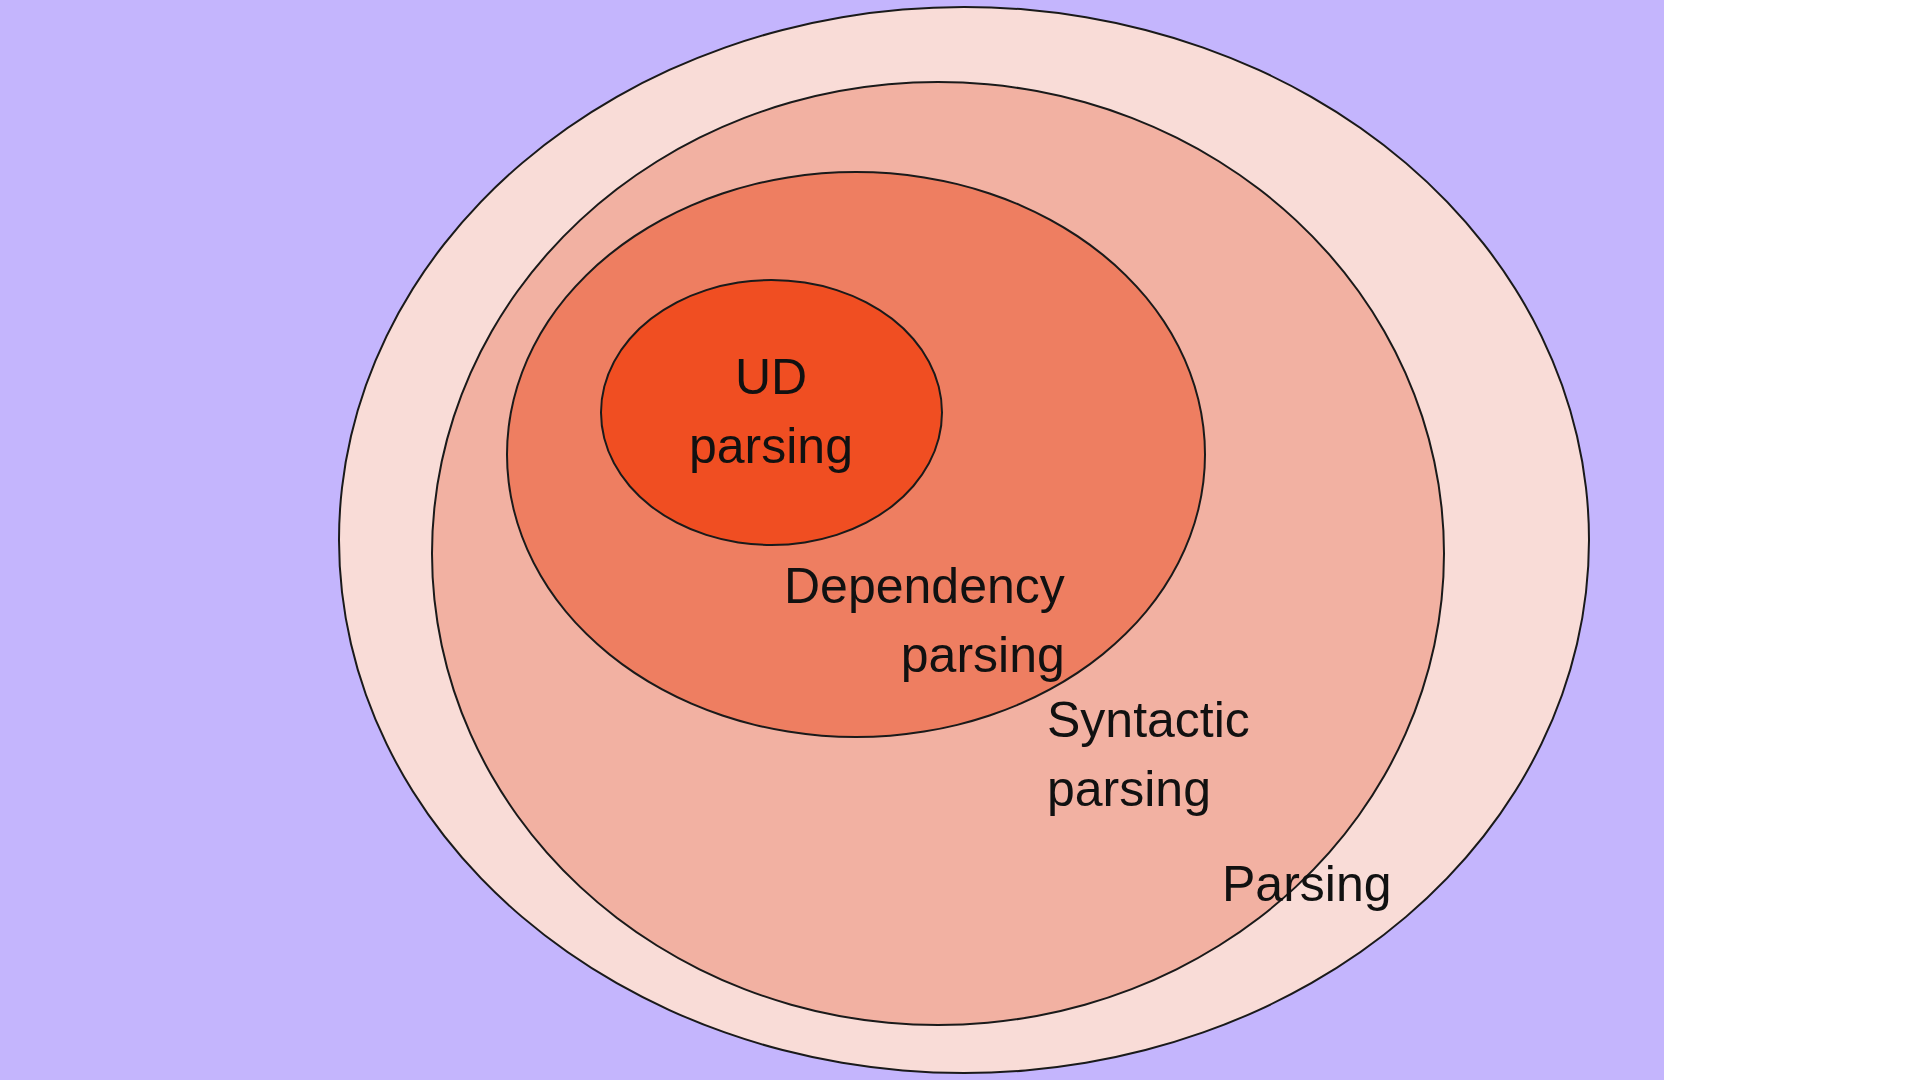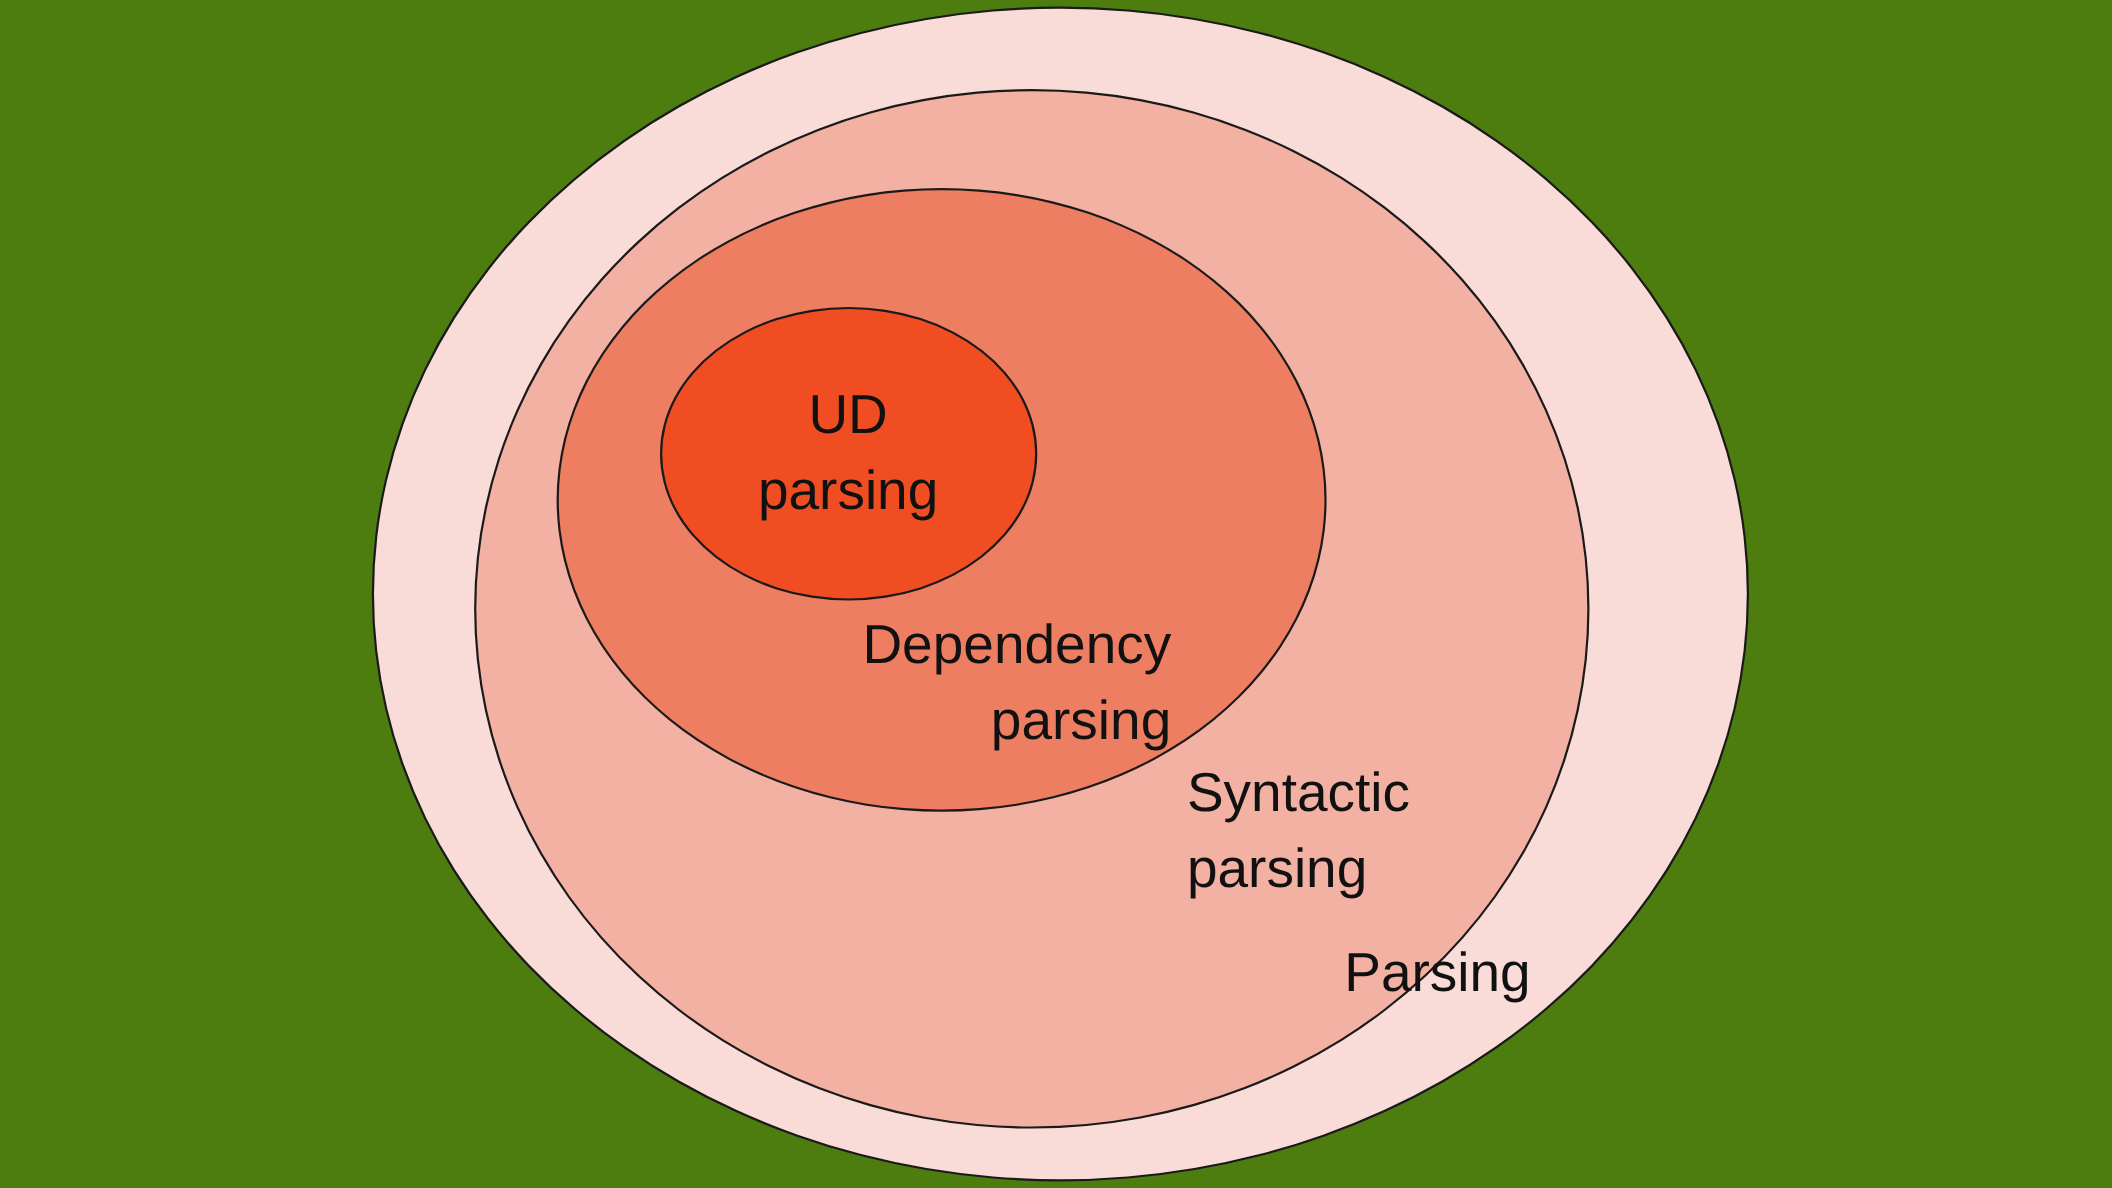--- a/index.html
+++ b/index.html
@@ -2,23 +2,23 @@
 <html><head>
 <meta charset="utf-8">
 <style>
   html, body {
     margin: 0;
     padding: 0;
     background: #ffffff;
   }
   .canvas {
     position: relative;
-    width: 1920px;
+    width: 1664px;
     height: 1080px;
-    background: #4d7c0f;
+    background: #c4b5fd;
     overflow: hidden;
     font-family: "Liberation Sans", sans-serif;
   }
   .ellipse {
     position: absolute;
     box-sizing: border-box;
     border: 2px solid #1a1a1a;
     border-radius: 50%;
   }
   .e-parsing {
@@ -51,21 +51,20 @@
     transform: translate(-50%, -50%);
     text-align: center;
   }
   .l-dependency {
     left: 784px; top: 552px;
     text-align: left;
   }
   .l-syntactic {
     left: 1047px; top: 686px;
     text-align: left;
-    margin-left: 32px;
   }
   .l-parsing {
     left: 1222px; top: 850px;
     text-align: left;
   }
 </style>
 </head>
 <body>
 
 <div class="canvas">

